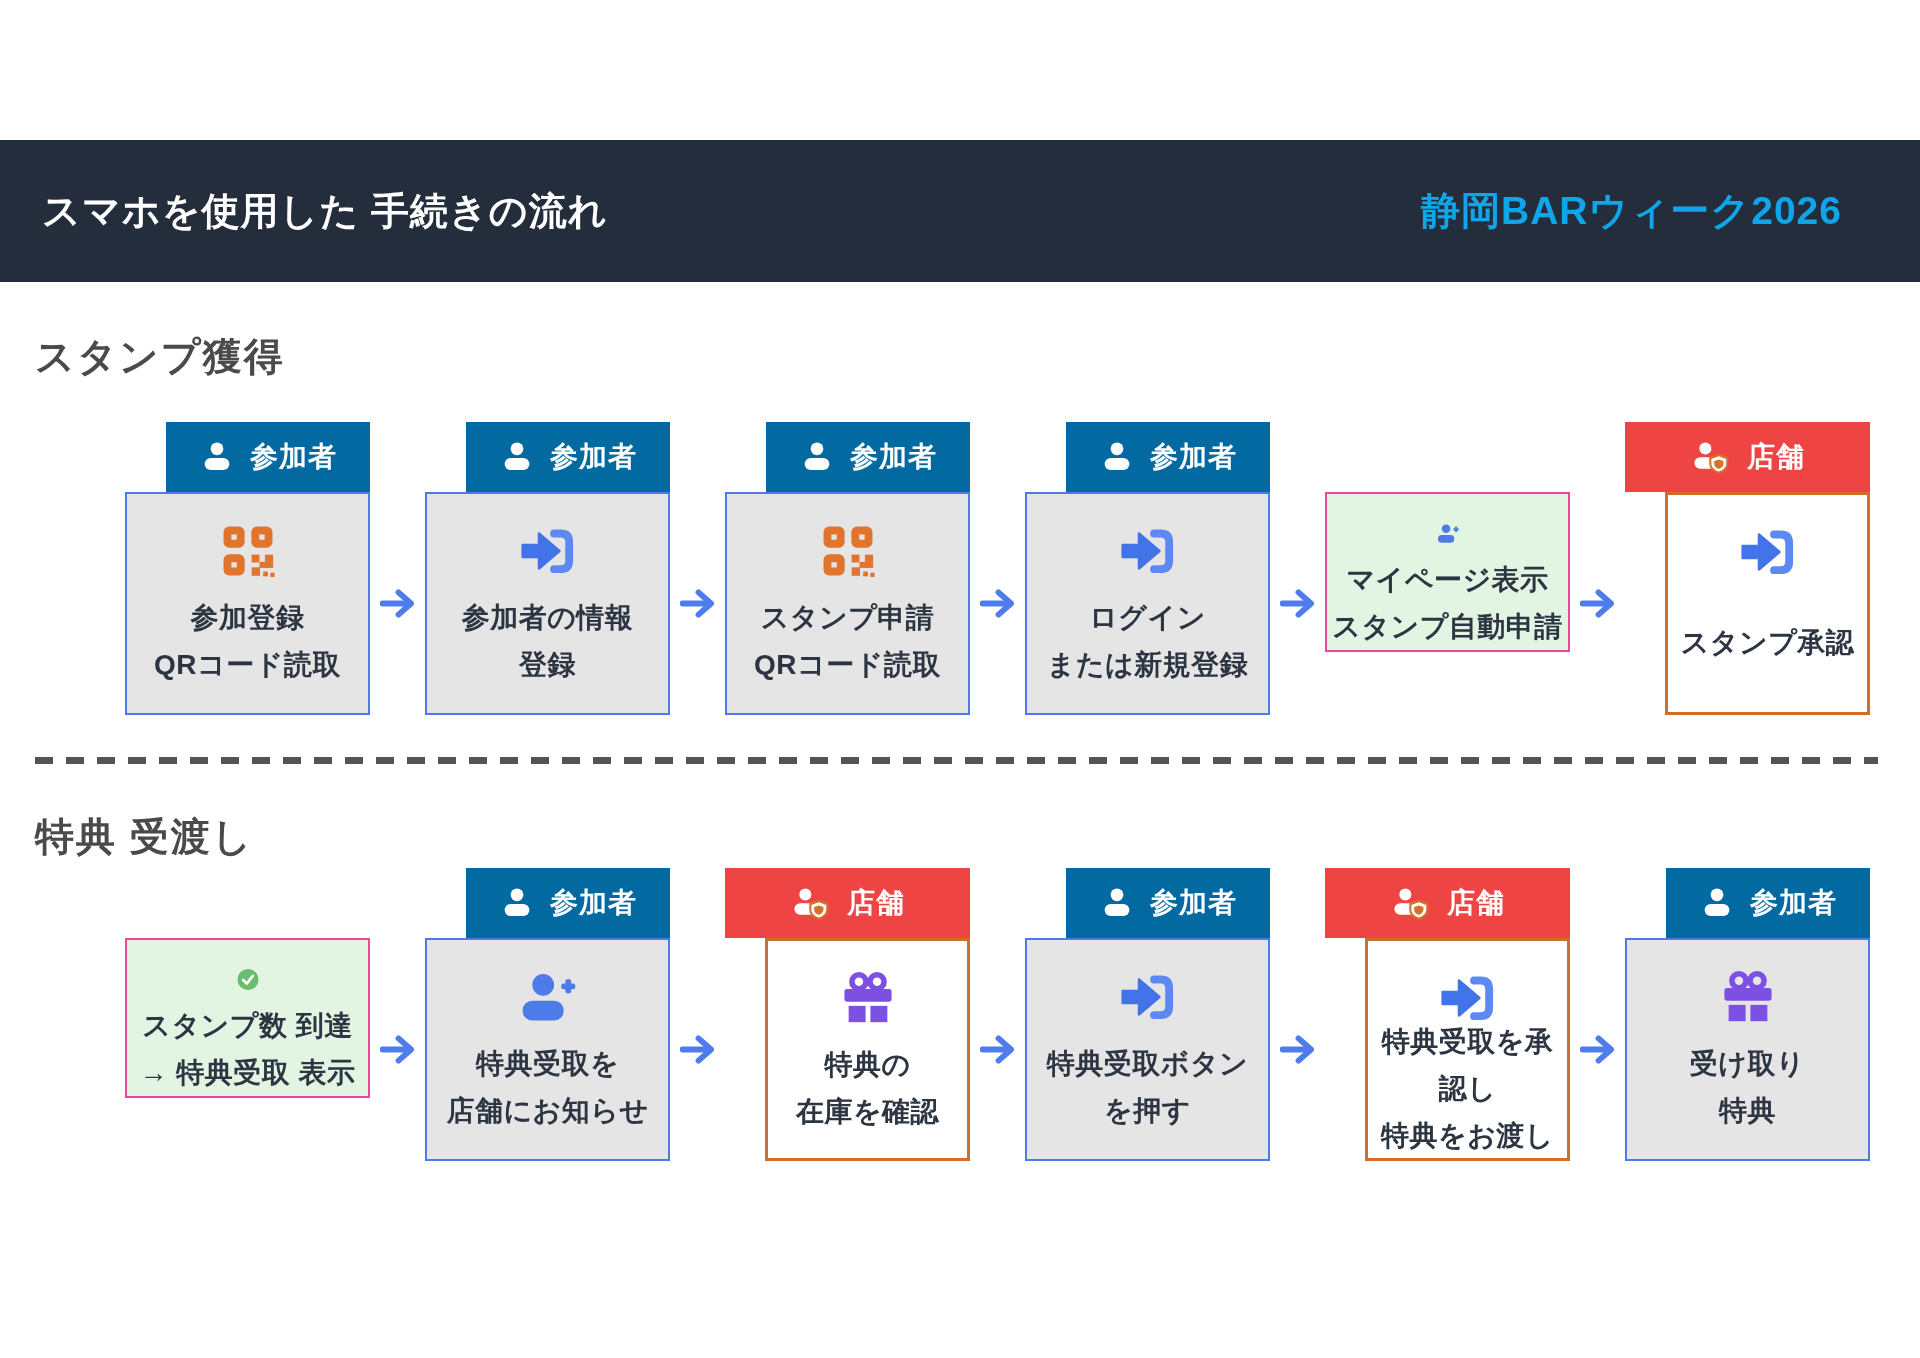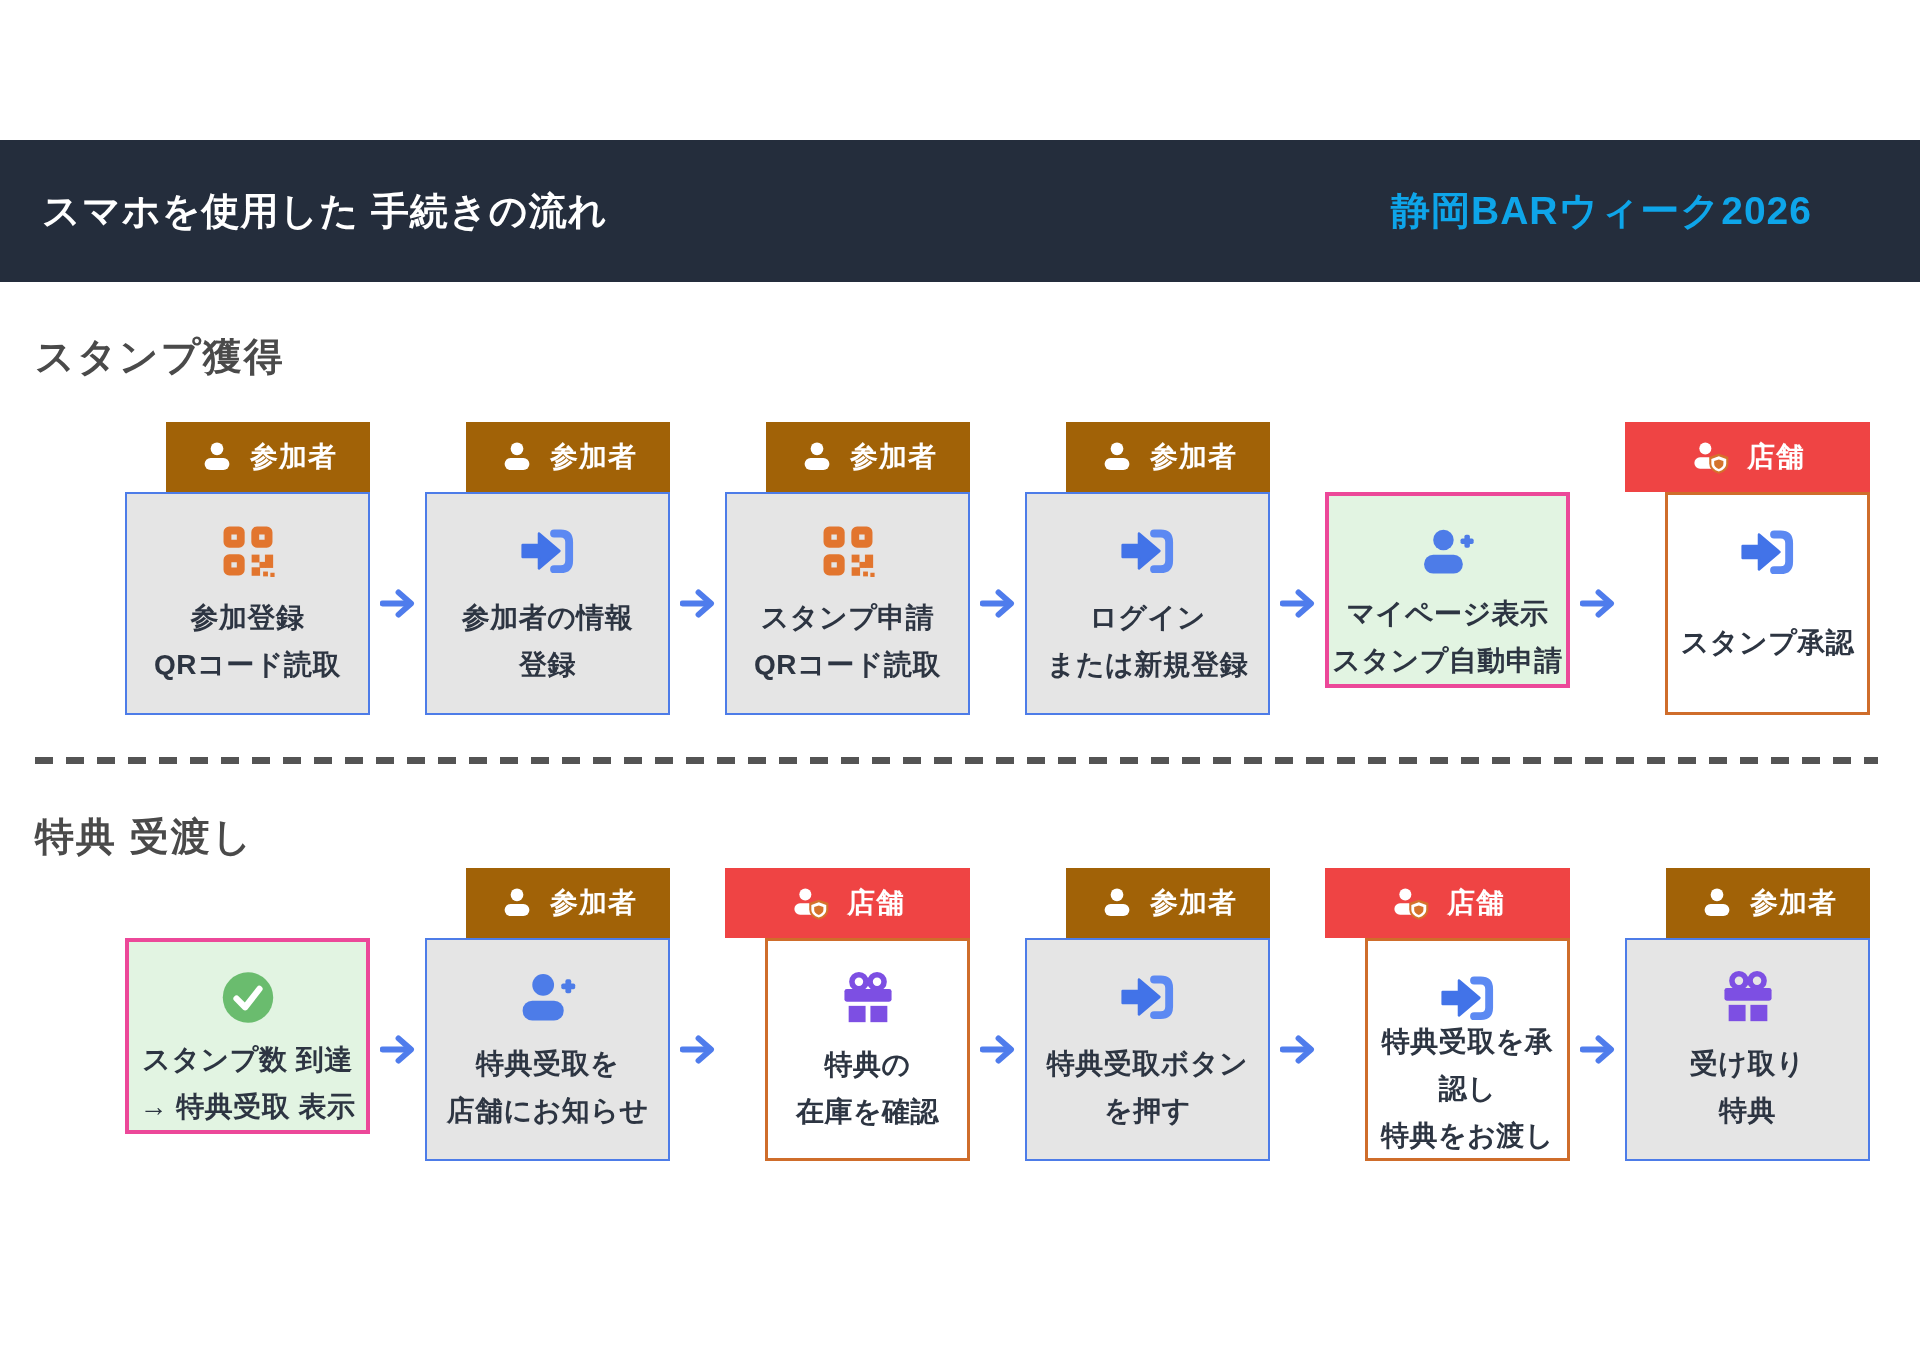--- a/index.html
+++ b/index.html
@@ -11,21 +11,21 @@
     font-weight:bold;
     overflow:hidden;
   }
   svg { display:block; }
 
   
   .topbar {
     position:absolute; top:140px; left:0; width:1920px; height:142px;
     background:#242d3c;
     display:flex; align-items:center; justify-content:space-between;
-    padding:0 108px 0 42px;
+    padding:0 78px 0 42px;
   }
   .topbar .app-title  { color:#ffffff; font-size:38px; letter-spacing:1px; }
   .topbar .brand      { color:#0ea5e9; font-size:39px; letter-spacing:1px; }
 
   
   .section-title {
     position:absolute; left:35px;
     font-size:39px; color:#4a4a4a; letter-spacing:2px;
   }
   .section-title.first  { top:330px; }
@@ -41,34 +41,34 @@
   .flow-row { position:absolute; left:125px; display:flex; align-items:flex-start; }
   .flow-row.row1 { top:422px; }
   .flow-row.row2 { top:868px; }
 
   .step { width:245px; display:flex; flex-direction:column; }
 
   .step-header {
     height:70px; display:flex; align-items:center; justify-content:center; gap:15px;
     color:#ffffff; font-size:28px; letter-spacing:1px;
   }
-  .step-header.blue   { background:#a16207;margin-left:41px; --hdr:#4d7ce8; }
+  .step-header.blue   { background:#0369a1;margin-left:41px; --hdr:#4d7ce8; }
   .step-header.orange { background:#ef4444; --hdr:#d4722b; }
   .actor-icon { width:36px; height:34px; color:#ffffff; }
 
   .step-body {
     height:223px; padding-top:28px;
     display:flex; flex-direction:column; align-items:center;
   }
   .step.participant .step-body { background:#e5e5e5; border:2.5px solid #4d7ce8; }
   .step.store       .step-body { background:#ffffff; border:3px solid #cf6d2b;margin-left:40px; }
 
   .step.system { margin-top:70px; }
   .step.system .step-body {
-    height:196px; background:#e2f4e2; border:4px solid #ec4899;
+    height:160px; background:#e2f4e2; border:2px solid #ec4899;
   }
 
   .body-icon { width:58px; height:58px; }
   .body-icon.blue   { color:#4d7ce8; }
   .body-icon.orange { color:#e2752e; }
   .body-icon.purple { color:#7d4fe3; }
   .body-icon.green  { color:#6abc6e; width:64px; height:64px; }
 
   .step-lines {
     margin-top:11px; height:100px; width:100%;

